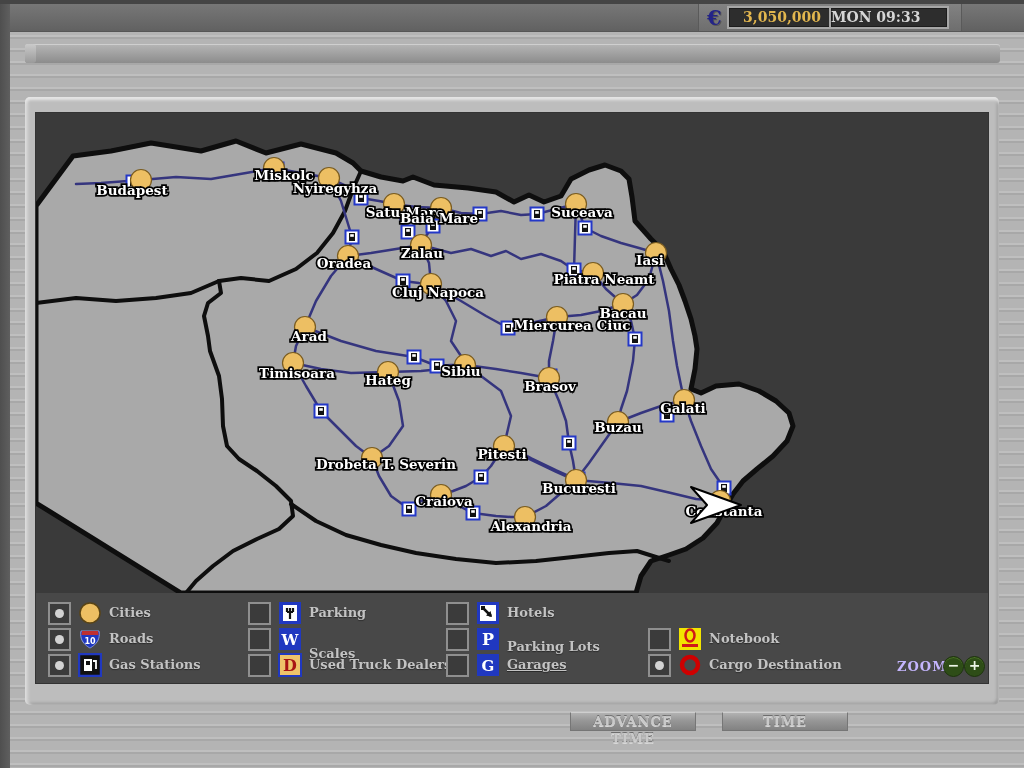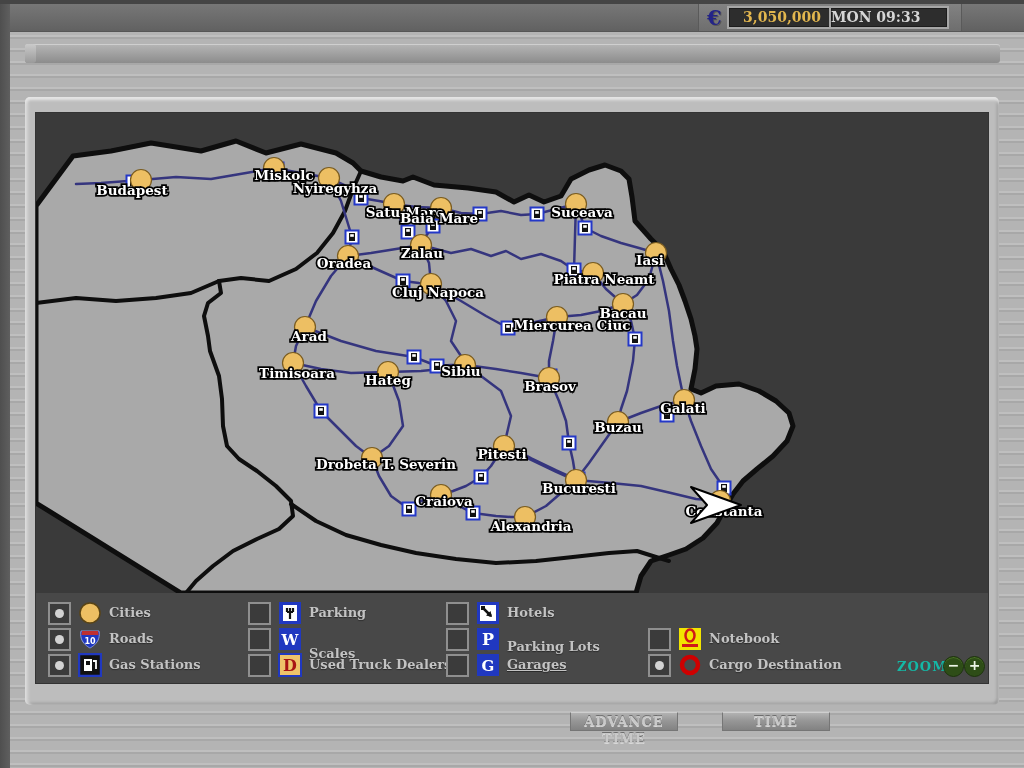--- a/index.html
+++ b/index.html
@@ -27,26 +27,26 @@
     box-shadow:inset 0 3px 3px #e6e6e6,inset 3px 0 3px #d6d6d6,inset -2px -2px 3px #949494;}
   
   #dark-panel{left:10px;top:15px;width:954px;height:572px;background:#484848;border:1px solid #333;box-sizing:border-box;}
   #map-svg{left:0;top:0;}
   
   .chk{width:19px;height:19px;background:#3b3b3b;border:2px solid #8f8f8f;}
   .chk .dot{position:absolute;left:5px;top:5px;width:9px;height:9px;border-radius:50%;background:#d2d2d2;}
   .legend-label{font-size:13px;font-weight:bold;color:#c3c3c3;text-shadow:0 1px 1px #2a2a2a;white-space:nowrap;}
   .licon{width:24px;height:24px;}
   
-  #zoom-label{font-size:13px;font-weight:bold;color:#14b8a6;letter-spacing:1px;}
+  #zoom-label{font-size:13px;font-weight:bold;color:#c4b5fd;letter-spacing:1px;}
   .zoom-btn{width:19px;height:19px;border-radius:50%;background:#2e4d17;border:1px solid #1d330d;
     color:#eef6e8;font-family:"DejaVu Sans",sans-serif;font-size:14px;font-weight:bold;text-align:center;line-height:17px;
     box-shadow:inset 0 1px 0 #4b7227;}
   
-  .menu-btn{top:712px;width:108px;height:19px;background:linear-gradient(180deg,#b2b2b2 0,#979797 45%,#828282 100%);
+  .menu-btn{top:712px;width:126px;height:19px;background:linear-gradient(180deg,#b2b2b2 0,#979797 45%,#828282 100%);
     border:1px solid #767676;border-top-color:#cfcfcf;box-sizing:border-box;
     font-size:13px;font-weight:bold;color:#c9c9c9;text-align:center;line-height:17px;letter-spacing:1px;
     text-shadow:0 -1px 0 #6e6e6e,0 1px 0 #d8d8d8;}
   #btn-advance{left:570px;}
   #btn-back{left:722px;}
 </style>
 </head>
 <body>
 
 <div id="edge-left" class="abs"></div>

